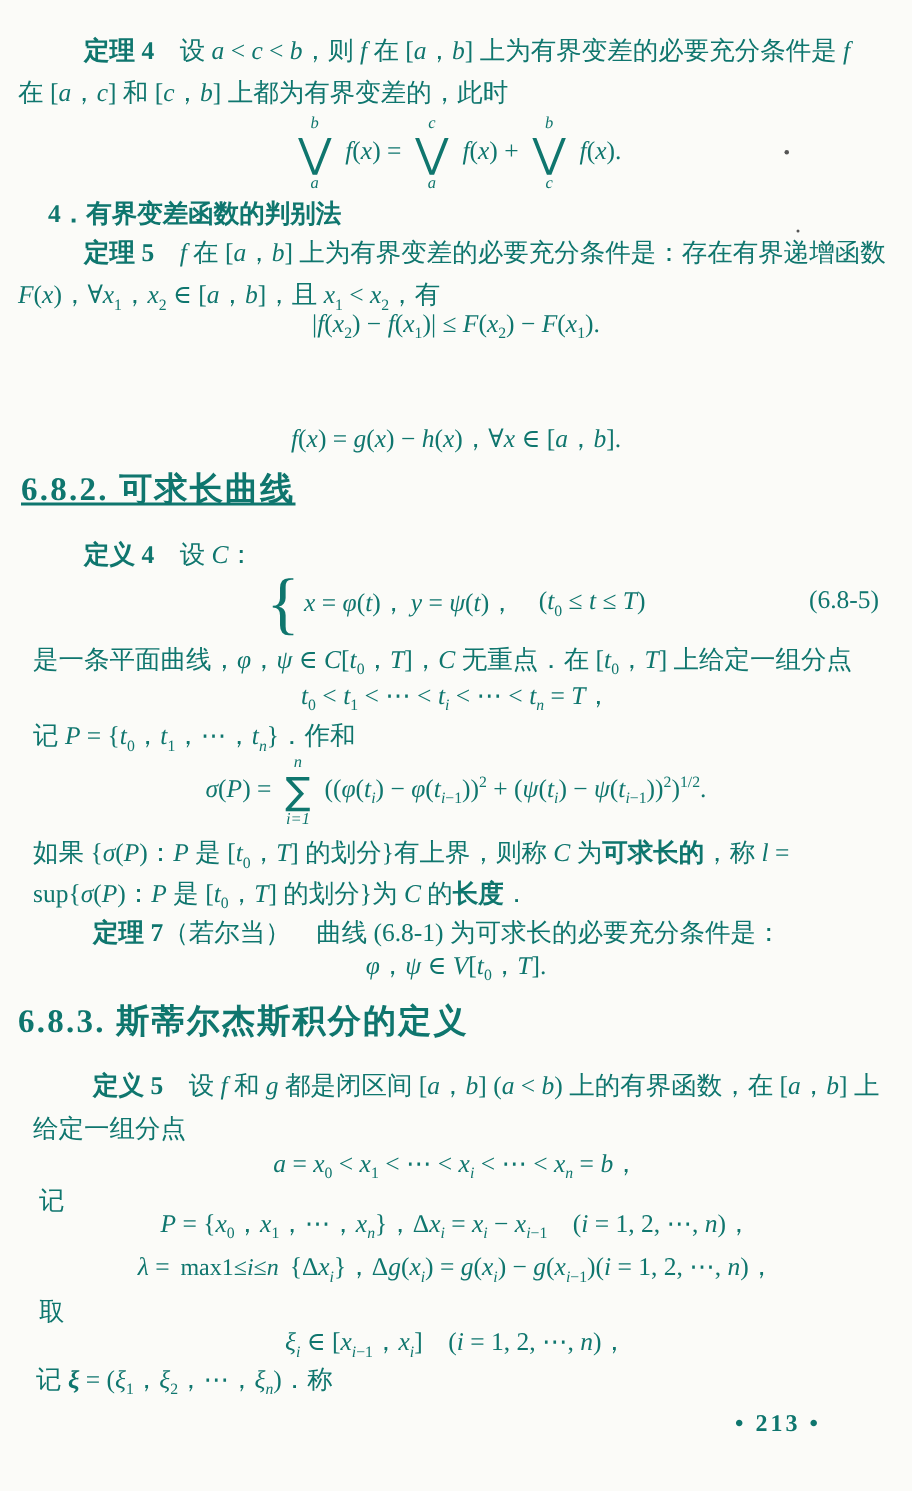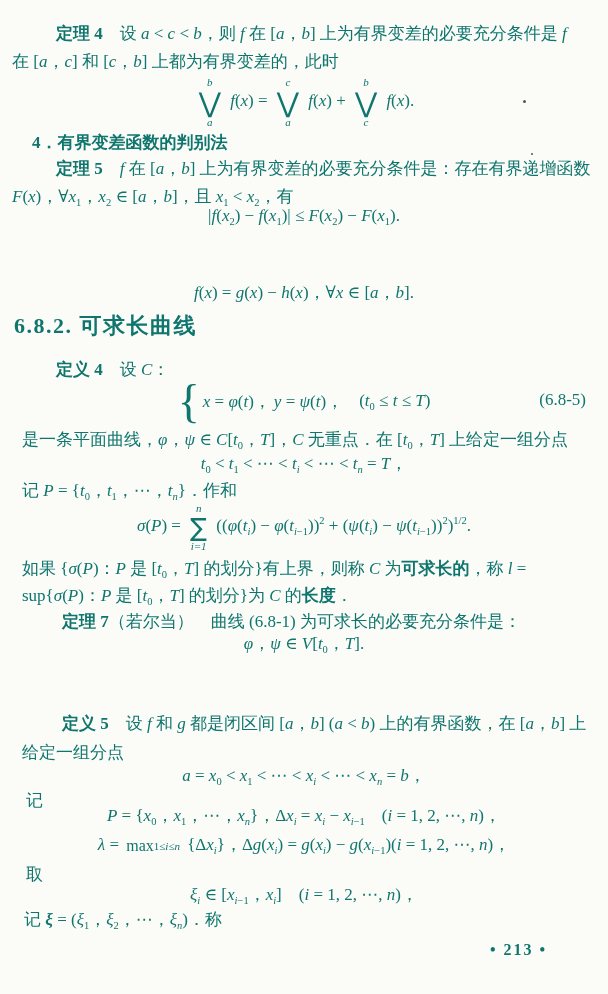--- a/index.html
+++ b/index.html
@@ -19,21 +19,21 @@
   
   .bop{display:inline-flex;flex-direction:column;align-items:center;
        vertical-align:middle;line-height:1;margin:0 5px;}
   .bop .bl{font-size:11px;line-height:1.15;font-style:italic;}
   .bop .bo{font-size:27px;line-height:1;font-family:"DejaVu Sans",sans-serif;}
   .bop .bo.sum{font-size:25px;}
   
   .munder{display:inline-flex;flex-direction:row;align-items:center;
           vertical-align:middle;line-height:1;margin:0 3px;}
   .munder .mo{font-size:16px;line-height:1.1;}
-  .munder .bl{font-size:11px;line-height:1.1;}
+  .munder .bl{font-size:16px;line-height:1.1;}
   
   .cases{display:inline-flex;align-items:center;vertical-align:middle;}
   .brace{font-size:46px;line-height:.9;font-weight:400;margin-right:3px;}
   .ccol{display:inline-flex;flex-direction:row;align-items:flex-start;gap:3px;text-align:left;}
   .cond{margin-left:16px;}
   .heading{font-size:17px;font-weight:bold;}
   .sec{font-size:22px;font-weight:bold;letter-spacing:1.5px;}
   .footer{font-size:16px;font-weight:bold;letter-spacing:2px;}
   .speck{position:absolute;background:#555;border-radius:50%;}
 </style>
@@ -60,21 +60,21 @@
 
   <div class="row heading" style="top:131px;left:32px;">4．有界变差函数的判别法</div>
 
   <div class="row p indent" style="top:155px;left:12px;width:590px;"><b>定理 5</b>　<i>f</i> 在 [<i>a</i>，<i>b</i>] 上为有界变差的必要充分条件是：存在有界递增函数<br><i>F</i>(<i>x</i>)，∀<i>x</i><sub>1</sub>，<i>x</i><sub>2</sub> ∈ [<i>a</i>，<i>b</i>]，且 <i>x</i><sub>1</sub> &lt; <i>x</i><sub>2</sub>，有</div>
 
   <div class="row math center" style="top:206px;">|<i>f</i>(<i>x</i><sub>2</sub>) − <i>f</i>(<i>x</i><sub>1</sub>)| ≤ <i>F</i>(<i>x</i><sub>2</sub>) − <i>F</i>(<i>x</i><sub>1</sub>).</div>
 
 
   <div class="row math center" style="top:281px;"><i>f</i>(<i>x</i>) = <i>g</i>(<i>x</i>) − <i>h</i>(<i>x</i>)，∀<i>x</i> ∈ [<i>a</i>，<i>b</i>].</div>
 
-  <div class="row sec" style="top:311px;left:14px;">6.8.2. 可求长曲线</div>
+  <div class="row sec" style="top:311px;left:14px;text-decoration:underline;">6.8.2. 可求长曲线</div>
 
   <div class="row p indent" style="top:356px;left:12px;width:590px;"><b>定义 4</b>　设 <i>C</i>：</div>
 
   <div class="row math center" style="top:376px;height:50px;line-height:50px;"><span class="cases">
         <span class="brace">{</span>
         <span class="ccol">
           <span><i>x</i> = <i>φ</i>(<i>t</i>)，</span>
           <span><i>y</i> = <i>ψ</i>(<i>t</i>)，</span>
         </span>
       </span><span class="cond">(<i>t</i><sub>0</sub> ≤ <i>t</i> ≤ <i>T</i>)</span></div>
@@ -92,20 +92,21 @@
         <span class="bo sum">∑</span>
         <span class="bl"><i>i</i>=1</span>
       </span> ((<i>φ</i>(<i>t</i><sub><i>i</i></sub>) − <i>φ</i>(<i>t</i><sub><i>i</i>−1</sub>))<sup>2</sup> + (<i>ψ</i>(<i>t</i><sub><i>i</i></sub>) − <i>ψ</i>(<i>t</i><sub><i>i</i>−1</sub>))<sup>2</sup>)<sup>1/2</sup>.</div>
 
   <div class="row p" style="top:555px;left:22px;width:578px;line-height:27px;">如果 {<i>σ</i>(<i>P</i>)：<i>P</i> 是 [<i>t</i><sub>0</sub>，<i>T</i>] 的划分}有上界，则称 <i>C</i> 为<b>可求长的</b>，称 <i>l</i> =<br>sup{<i>σ</i>(<i>P</i>)：<i>P</i> 是 [<i>t</i><sub>0</sub>，<i>T</i>] 的划分}为 <i>C</i> 的<b>长度</b>．</div>
 
   <div class="row p indent" style="top:608px;left:22px;width:578px;text-indent:40px;"><b>定理 7</b>（若尔当）　曲线 (6.8-1) 为可求长的必要充分条件是：</div>
 
   <div class="row math center" style="top:632px;"><i>φ</i>，<i>ψ</i> ∈ <i>V</i>[<i>t</i><sub>0</sub>，<i>T</i>].</div>
 
+  <div class="row sec" style="top:666px;left:12px;">6.8.3. 斯蒂尔杰斯积分的定义</div>
 
   <div class="row p" style="top:709px;left:22px;width:578px;text-indent:40px;line-height:29px;"><b>定义 5</b>　设 <i>f</i> 和 <i>g</i> 都是闭区间 [<i>a</i>，<i>b</i>] (<i>a</i> &lt; <i>b</i>) 上的有界函数，在 [<i>a</i>，<i>b</i>] 上<br>给定一组分点</div>
 
   <div class="row math center" style="top:764px;"><i>a</i> = <i>x</i><sub>0</sub> &lt; <i>x</i><sub>1</sub> &lt; ⋯ &lt; <i>x</i><sub><i>i</i></sub> &lt; ⋯ &lt; <i>x</i><sub><i>n</i></sub> = <i>b</i>，</div>
 
   <div class="row p" style="top:787px;left:26px;">记</div>
 
   <div class="row math center" style="top:804px;"><i>P</i> = {<i>x</i><sub>0</sub>，<i>x</i><sub>1</sub>，⋯，<i>x</i><sub><i>n</i></sub>}，Δ<i>x</i><sub><i>i</i></sub> = <i>x</i><sub><i>i</i></sub> − <i>x</i><sub><i>i</i>−1</sub>　(<i>i</i> = 1, 2, ⋯, <i>n</i>)，</div>
 
   <div class="row math center" style="top:825px;height:40px;line-height:40px;"><i>λ</i> = <span class="munder">

